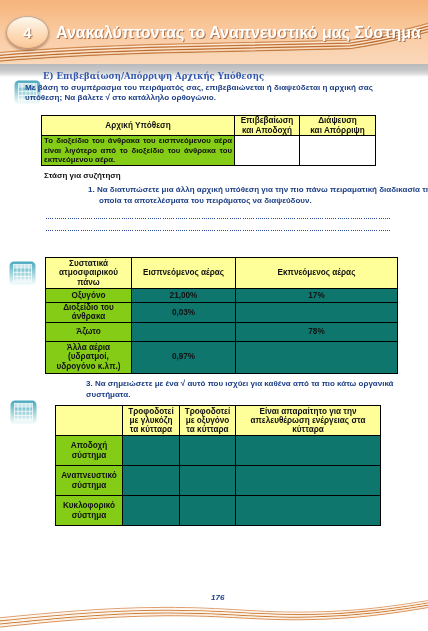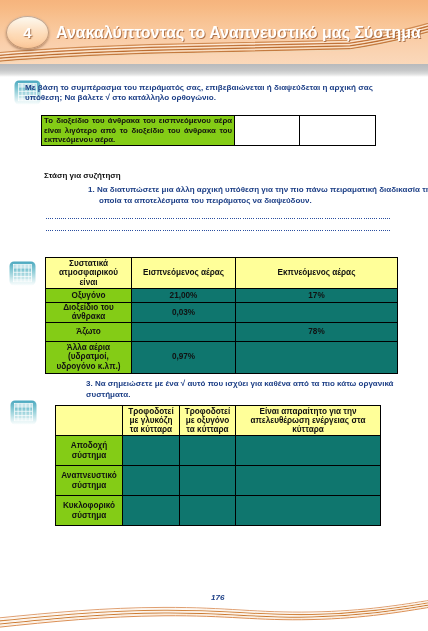--- a/index.html
+++ b/index.html
@@ -91,29 +91,43 @@
       </defs>
       <rect x="0.5" y="0.5" width="26" height="24" rx="4.5" fill="url(#tg1)"></rect>
       <g stroke="#ffffff" stroke-width="0.75" fill="none">
         <rect x="4.6" y="3.4" width="17.8" height="17.4"></rect>
         <path d="M4.6,7.0 H22.4 M4.6,11.3 H22.4 M4.6,15.6 H22.4 M4.6,19.0 H22.4"></path>
         <path d="M8.1,3.4 V20.8 M12.0,3.4 V20.8 M15.9,3.4 V20.8 M19.8,3.4 V20.8"></path>
       </g>
       <rect x="5.1" y="3.9" width="16.8" height="2.7" fill="rgba(255,255,255,0.62)"></rect>
     </svg>
   </div>
+  <div class="sec-head">Ε) Επιβεβαίωση/Απόρριψη Αρχικής Υπόθεσης</div>
   <div class="sec-body">Με βάση το συμπέρασμα του πειράματός σας, επιβεβαιώνεται ή διαψεύδεται η αρχική σας υπόθεση; Να βάλετε √ στο κατάλληλο ορθογώνιο.</div>
 
   <table class="wt" style="left:41px;top:115px;width:334px;">
     <colgroup>
         <col style="width:193px">
         <col style="width:65px">
         <col style="width:76px">
       </colgroup>
     <tbody>
+      <tr>
+        <td class="hdr" style="height:19px">
+          <span>Αρχική Υπόθεση</span>
+        </td>
+        <td class="hdr">
+          <span>Επιβεβαίωση</span><br>
+          <span>και Αποδοχή</span>
+        </td>
+        <td class="hdr">
+          <span>Διάψευση</span><br>
+          <span>και Απόρριψη</span>
+        </td>
+      </tr>
       <tr>
         <td class="grn" style="height:29px;padding:0 2px;">
           <div class="j">Το διοξείδιο του άνθρακα του εισπνεόμενου αέρα είναι λιγότερο από το διοξείδιο του άνθρακα του εκπνεόμενου αέρα.</div>
         </td>
         <td class="blank"></td>
         <td class="blank"></td>
       </tr>
     </tbody>
   </table>
 
@@ -148,21 +162,21 @@
     <colgroup>
         <col style="width:86px">
         <col style="width:104px">
         <col style="width:162px">
       </colgroup>
     <tbody>
       <tr>
         <td class="hdr" style="height:30px">
           <span>Συστατικά</span><br>
           <span>ατμοσφαιρικού</span><br>
-          <span>είναι</span>
+          <span>πάνω</span>
         </td>
         <td class="hdr">Εισπνεόμενος αέρας</td>
         <td class="hdr">Εκπνεόμενος αέρας</td>
       </tr>
       <tr>
         <td class="grn" style="height:13px">
           <span>Οξυγόνο</span>
         </td>
         <td class="val">21,00%</td>
         <td class="val">17%</td>

